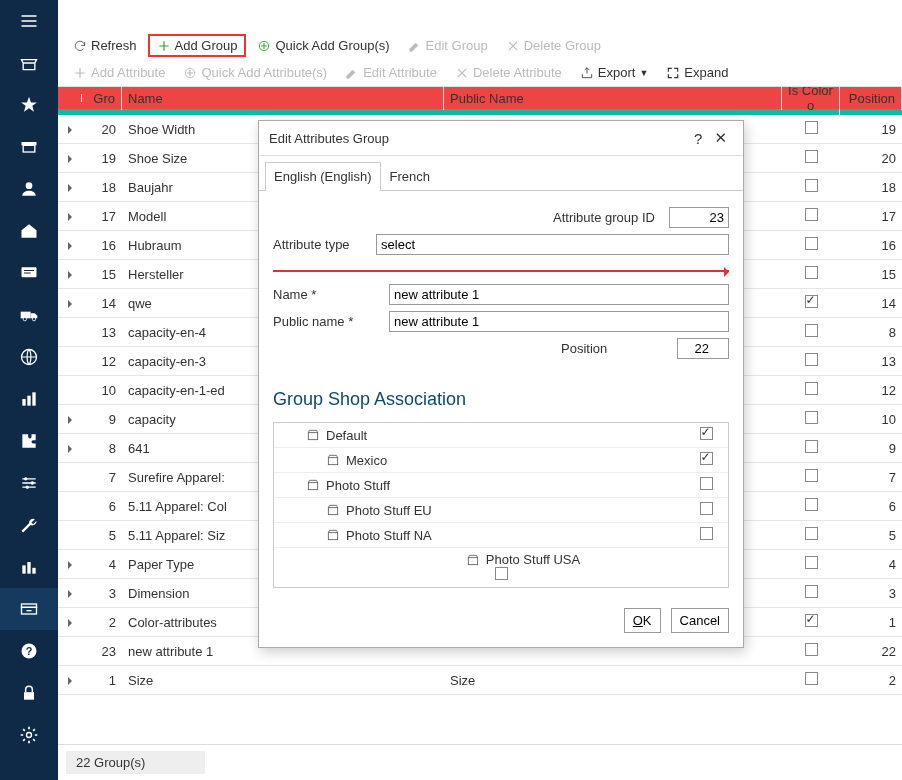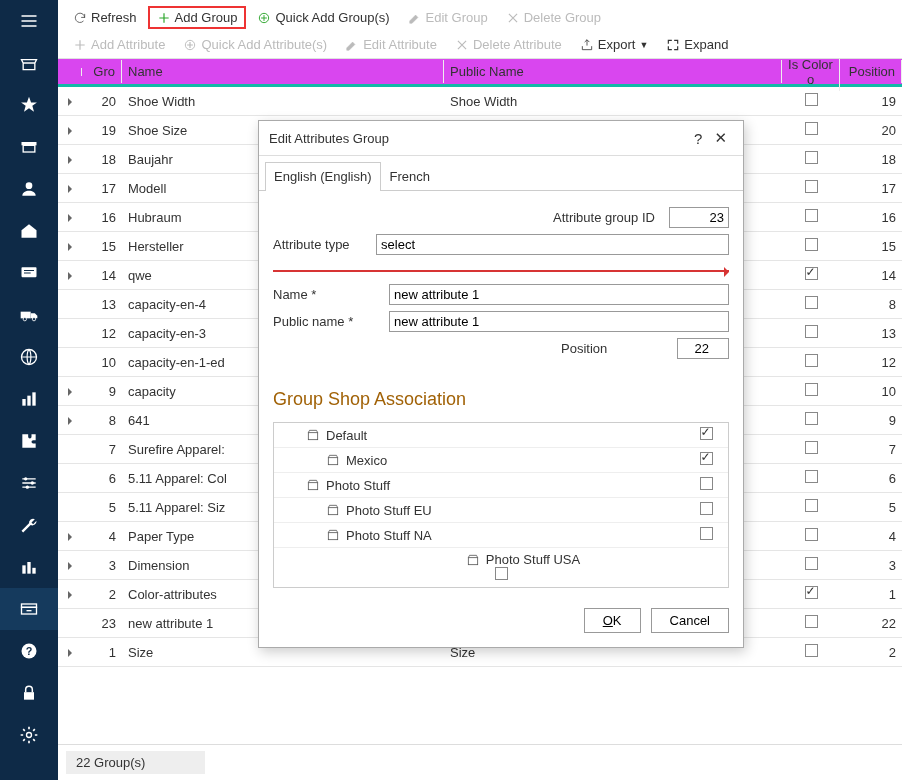--- a/index.html
+++ b/index.html
@@ -9,40 +9,40 @@
 
 .sidebar { width: 58px; background: #0e2a47; display: flex; flex-direction: column; align-items: center; padding-top: 0; }
 .sidebar .side-ico { width: 58px; height: 42px; display: flex; align-items: center; justify-content: center; color: #fff; cursor: pointer; }
 .sidebar .side-ico svg { width: 20px; height: 20px; fill: #fff; }
 .sidebar .side-ico.active { background: #153a5d; }
 
 
 .main { flex: 1; display: flex; flex-direction: column; position: relative; }
 
 
-.toolbar { padding: 6px 24px 2px 8px; border-bottom: 1px solid #e0e0e0; }
+.toolbar { padding: 6px 24px 2px 8px; border-bottom: 1px solid #e0e0e0; margin-top: 28px; }
 .tool-row { display: flex; align-items: center; gap: 4px; flex-wrap: wrap; }
 .tool-row + .tool-row { margin-top: 4px; }
 .tbtn { display: inline-flex; align-items: center; gap: 4px; padding: 3px 6px; border: 1px solid transparent; cursor: pointer; color: #333; font-size: 13px; }
 .tbtn svg { width: 14px; height: 14px; }
 .tbtn.disabled { color: #bbb; cursor: default; }
 .tbtn.disabled svg { fill: #bbb; stroke: #bbb; }
 .tbtn.highlight { border: 2px solid #e33; padding: 2px 7px; }
 .ico-refresh { stroke: #555; fill: none; stroke-width: 1.5; }
 .ico-plus-green { stroke: #2aa52a; fill: none; stroke-width: 2; }
 .ico-plus-green-circle { stroke: #2aa52a; fill: none; stroke-width: 1.6; }
 .ico-plus-gray { stroke: #aaa; fill:none; stroke-width: 2; }
 .ico-x { stroke: #aaa; fill: none; stroke-width: 2; }
 .ico-pen { fill: #aaa; }
 .ico-export { stroke: #333; fill: none; stroke-width: 1.4; }
 .ico-expand { fill: #333; }
 
 
 .grid { flex: 1; overflow: auto; }
-.grid-head { display: flex; align-items: center; border-bottom: 3px solid #14b8a6; background:#d946ef; height: 28px; }
+.grid-head { display: flex; align-items: center; border-bottom: 6px solid #14b8a6; background:#ef4444; height: 28px; }
 .grid-head .gh { padding: 4px 6px; font-size: 13px; color:#333; border-right: 1px solid #eee;}
 .col-exp { width: 24px; text-align:center; }
 .col-gro { width: 40px; text-align:right; padding-right:6px;}
 .col-name { flex: 0 0 322px; }
 .col-public { flex: 1; }
 .col-color { width: 58px; text-align:center; }
 .col-pos { width: 62px; text-align:right; padding-right:10px; }
 
 .row { display:flex; align-items:center; height:29px; border-bottom: 1px solid #e5e5e5; }
 .row .c { padding: 0 6px; font-size:13px; }
@@ -68,33 +68,33 @@
 .frow { display:flex; align-items:center; margin:6px 0; font-size:13px;justify-content:flex-end; }
 .frow .flabel { width: 116px; }
 .frow .finput { border:1px solid #999; padding:2px 4px; font-size:13px; }
 .frow .w-id { width:60px; text-align:right;}
 .frow .w-sel { width:396px; }
 .frow .w-txt { width:340px; }
 .frow .w-pos { width:52px; text-align:right; }
 .frow select.finput { appearance:none; background:#fff;}
 .hr-red { height:0; border-top:2px solid #d73434; margin: -1px 14px 0 14px; position:relative; z-index:2;}
 .hr-red::after { content:""; position:absolute; right:-5px; top:-5px; border:5px solid transparent; border-left-color:#d73434; }
-.section-title { font-size:18px; color:#a16207; padding:14px 14px 6px 14px;}
+.section-title { font-size:18px; color:#0c4a6e; padding:14px 14px 6px 14px;}
 .shop-tree { border:1px solid #ccc; margin:6px 14px 10px 14px; }
 .shop-row { display:flex; align-items:center; padding:4px 8px; border-bottom:1px solid #eee; font-size:13px;}
 .shop-row:last-child { border-bottom:none;flex-direction:column; }
 .shop-row.head { background:#eee; }
 .shop-row .shop-label { flex:1; display:flex; align-items:center; gap:6px;}
 .shop-row .shop-cb { width:28px; text-align:center;}
 .indent-0 { padding-left: 4px; }
 .indent-1 { padding-left: 24px; }
 .indent-2 { padding-left: 44px; }
 .ico-shop { width:14px; height:14px; stroke:#555; fill:none; stroke-width:1.4;}
 .modal-foot { display:flex; justify-content:flex-end; gap:10px; padding:10px 14px 14px; }
-.btn { border:1px solid #999; background:#fff; padding:4px 18px; font-size:13px; cursor:pointer; }
+.btn { border:1px solid #999; background:#fff; padding:4px 8px; font-size:13px; cursor:pointer; }
 .btn u { text-decoration: underline; }
 
 .chev { display:inline-block; width:0; height:0; border:4.5px solid transparent; border-left-color:#666; margin-left:4px;}
 </style>
 </head>
 <body>
 
 <div class="app">
 
   <div class="sidebar">

